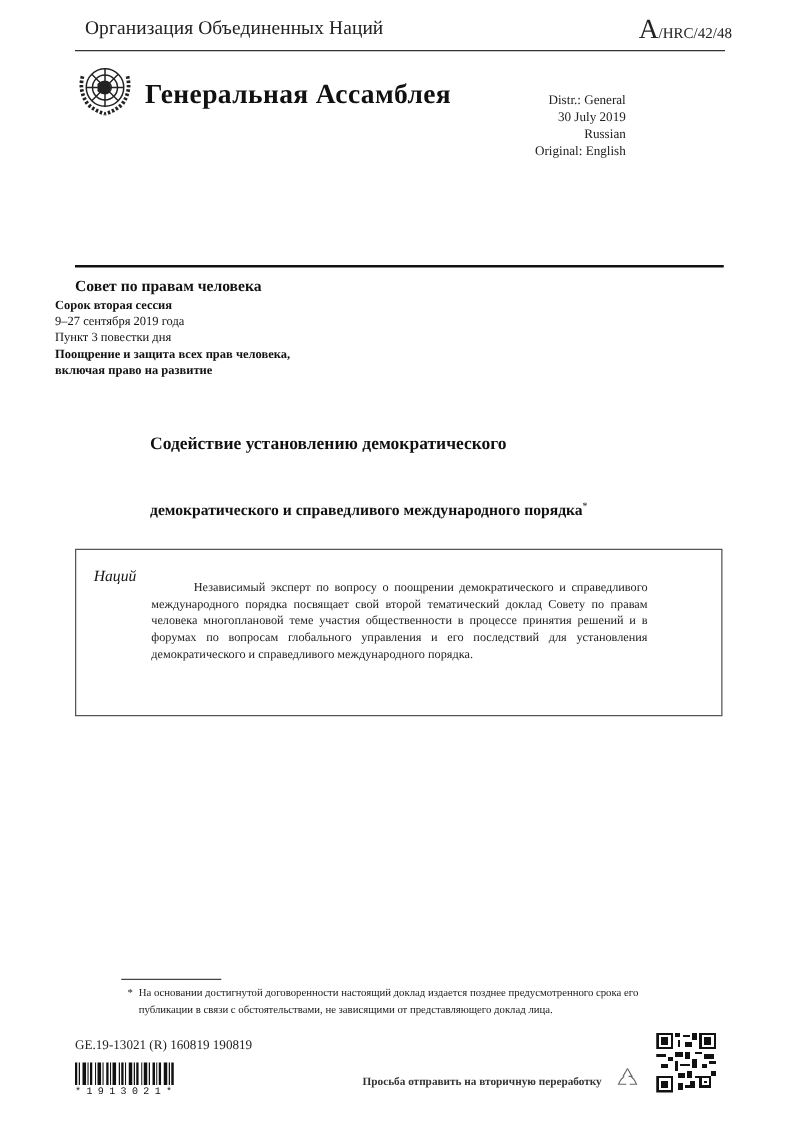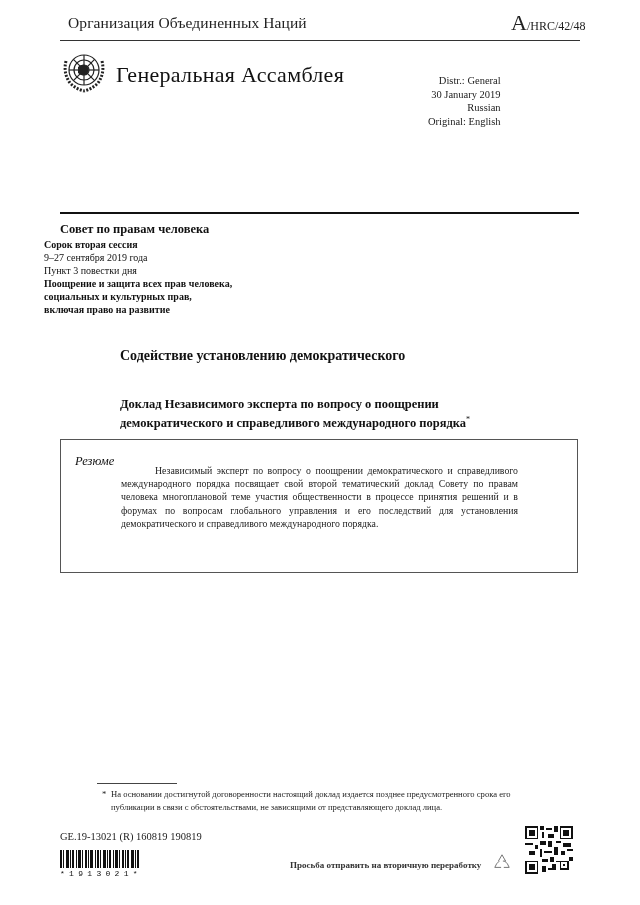--- a/index.html
+++ b/index.html
@@ -5,21 +5,21 @@
   * { box-sizing: border-box; margin: 0; padding: 0; }
   html, body { width: 640px; height: 905px; background: #ffffff; overflow: hidden; }
   body { position: relative; font-family: "Liberation Serif", "DejaVu Serif", serif; color: #111; }
   .abs { position: absolute; }
 
   .org-name { left: 68px; top: 14px; font-size: 15.5px; letter-spacing: 0.1px; color: #222; }
   .symbol { left: 511px; top: 10px; font-size: 12px; color: #222; }
   .symbol .big { font-size: 22px; }
   .top-rule { left: 60px; top: 40px; width: 520px; height: 1px; background: #333; }
   .logo { left: 60px; top: 47px; width: 48px; height: 48px; }
-  .assembly { left: 116px; top: 62px; font-size: 22px; font-weight: normal; letter-spacing: 0.3px; }
+  .assembly { left: 116px; top: 62px; font-size: 22px; font-weight: bold; letter-spacing: 0.3px; }
   .distr { left: 428px; top: 74px; font-size: 10.5px; line-height: 13.5px; color: #222; text-align: right; }
 
   .thick-rule { left: 60px; top: 212px; width: 519px; height: 2px; background: #111; }
 
   .council { left: 60px; top: 222px; font-size: 12.5px; font-weight: bold; }
   .session-block { left: 44px; top: 238px; font-size: 10px; line-height: 13px; }
   .session-block .b { font-weight: bold; }
 
   .title { left: 120px; top: 347px; font-size: 14px; font-weight: bold; line-height: 17px; }
   .report { left: 120px; top: 397px; font-size: 12.5px; font-weight: bold; line-height: 15px; }
@@ -59,48 +59,46 @@
     <line x1="34.6" y1="12.4" x2="13.4" y2="33.6"></line>
   </g>
   <path d="M18 20 q4 -4 9 -1 q3 4 0 8 q-5 3 -9 -1z" fill="#222"></path>
   <path d="M6 14 q-3 12 4 22 q6 6 14 8" fill="none" stroke="#222" stroke-width="3" stroke-dasharray="2 1.5"></path>
   <path d="M42 14 q3 12 -4 22 q-6 6 -14 8" fill="none" stroke="#222" stroke-width="3" stroke-dasharray="2 1.5"></path>
 </svg>
 
 <div class="abs assembly">Генеральная Ассамблея</div>
 <div class="abs distr">
   <div>Distr.: General</div>
-  <div>30 January 2019</div>
+  <div>30 July 2019</div>
   <div>Russian</div>
   <div>Original: English</div>
 </div>
 
 <div class="abs thick-rule"></div>
 
 <div class="abs council">Совет по правам человека</div>
 <div class="abs session-block">
   <div class="b">Сорок вторая сессия</div>
   <div>9–27 сентября 2019 года</div>
   <div>Пункт 3 повестки дня</div>
   <div class="b">Поощрение и защита всех прав человека,</div>
-  <div class="b">социальных и культурных прав,</div>
   <div class="b">включая право на развитие</div>
 </div>
 
 <div class="abs title">
   <div>Содействие установлению демократического</div>
 </div>
 
 <div class="abs report">
-  <div>Доклад Независимого эксперта по вопросу о поощрении</div>
   <div><span>демократического и справедливого международного порядка</span><sup>*</sup></div>
 </div>
 
 <div class="abs summary-box"></div>
-<div class="abs summary-head">Резюме</div>
+<div class="abs summary-head">Наций</div>
 <div class="abs summary-text">Независимый эксперт по вопросу о поощрении демократического и справедливого международного порядка посвящает свой второй тематический доклад Совету по правам человека многоплановой теме участия общественности в процессе принятия решений и в форумах по вопросам глобального управления и его последствий для установления демократического и справедливого международного порядка.</div>
 
 <div class="abs fn-rule"></div>
 <div class="abs footnote">
   <span class="star">*</span>
   <span>На основании достигнутой договоренности настоящий доклад издается позднее предусмотренного срока его публикации в связи с обстоятельствами, не зависящими от представляющего доклад лица.</span>
 </div>
 
 <div class="abs job">GE.19-13021  (R)  160819  190819</div>
 <div class="abs barcode">

